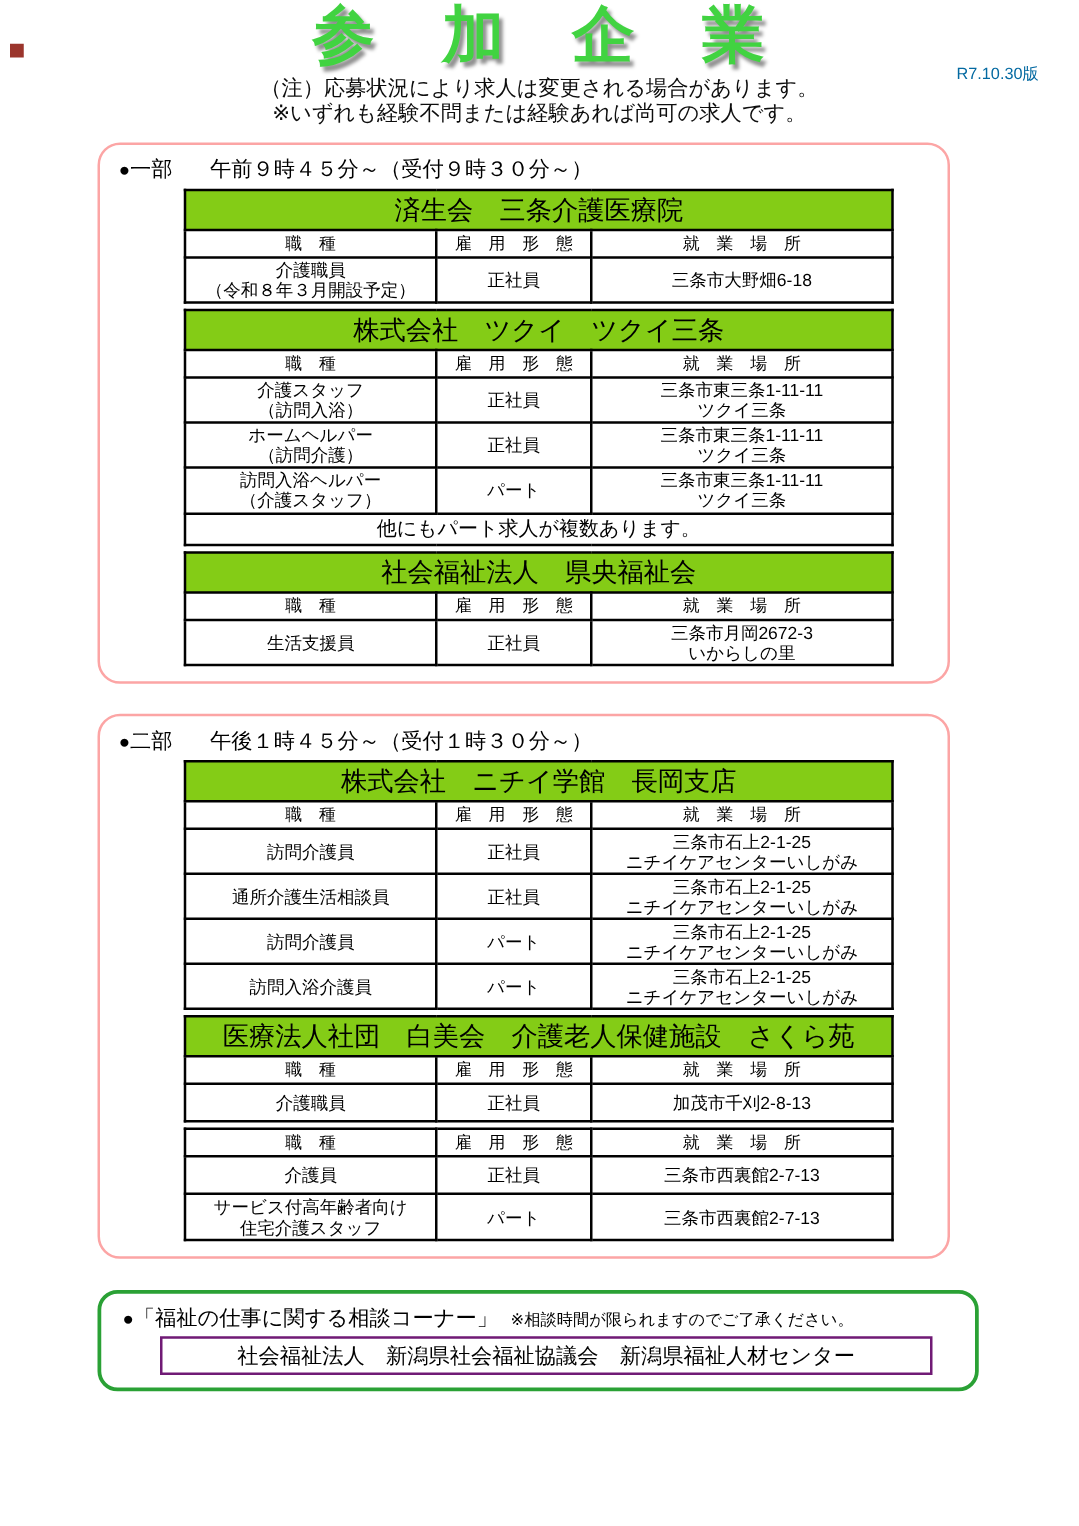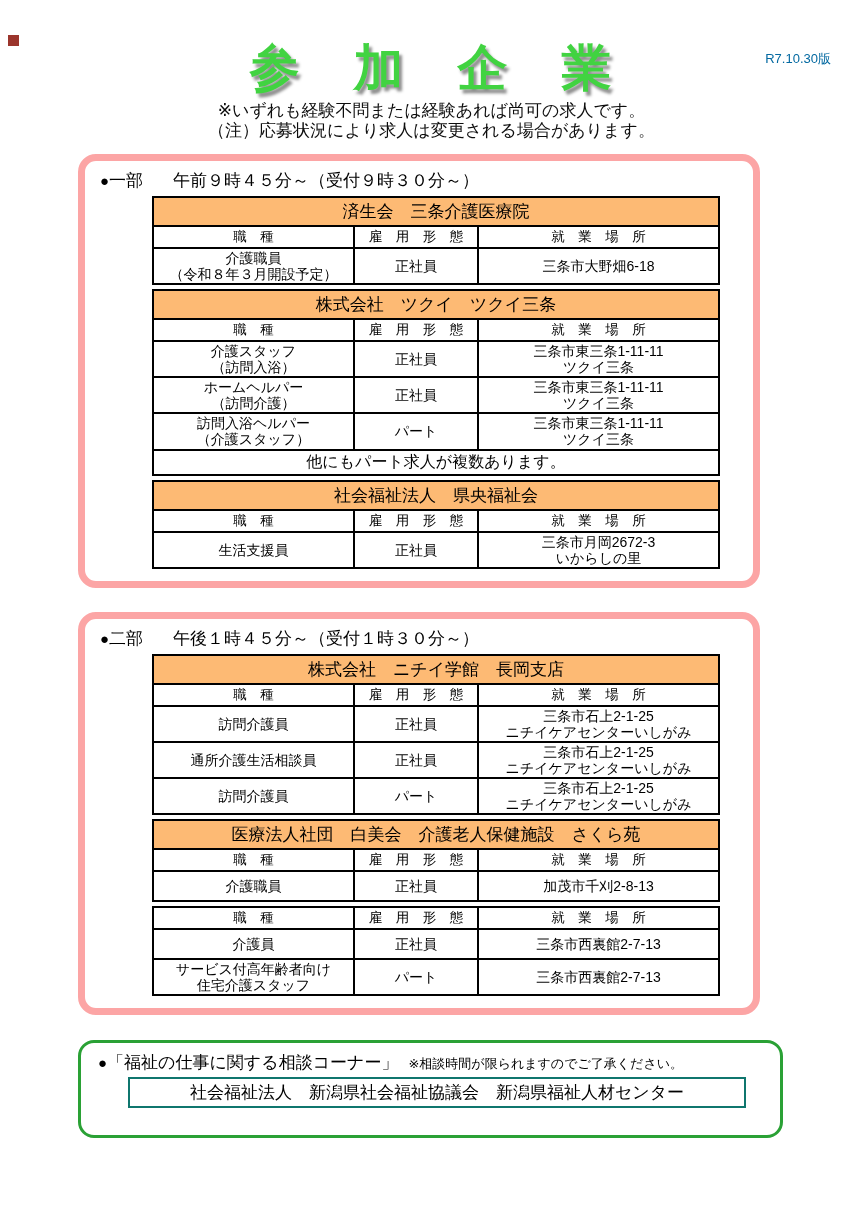--- a/index.html
+++ b/index.html
@@ -5,77 +5,77 @@
   html,body { margin:0; padding:0; background:#ffffff; }
   .page {
     position:relative; width:863px; height:1221px; background:#ffffff;
     font-family:"Liberation Sans","DejaVu Sans",sans-serif; color:#111;
     overflow:hidden;
   }
   .red-marker { position:absolute; left:8px; top:35px; width:11px; height:11px; background:#9b352c; }
   .version { position:absolute; top:50px; right:32px; font-size:13px; color:#0369a1; }
 
   .title {
-    margin:0; padding-top:40px; text-align:center;
+    margin:0; text-align:center;
     font-size:50px; font-weight:bold; color:#41d341;
     text-shadow:3px 4px 3px #8f8f8f; letter-spacing:2px; line-height:1.12;
   }
   .notes { margin-top:5px; text-align:center; font-size:17px; line-height:1.2; color:#0d0d0d; }
 
   .panel {
     box-sizing:border-box; width:682px; margin-left:78px;
-    border:7px solid #fca5a5; border-radius:18px; padding:8px 0 12px 0;
+    border:2px solid #fca5a5; border-radius:18px; padding:8px 0 12px 0;
   }
   .panel-part1 { margin-top:12px; }
   .panel-part2 { margin-top:24px; }
 
   .section-heading { padding-left:15px; font-size:17px; color:#000; }
   .section-heading .bullet { font-size:15px; }
   .section-heading .time { margin-left:30px; }
 
   table.jobs {
     border-collapse:collapse; table-layout:fixed;
     width:566px; margin-left:67px; margin-top:4px;
   }
   table.jobs td {
     border:2px solid #000; text-align:center; vertical-align:middle;
     white-space:pre-line; padding:1px 2px; color:#000;
   }
-  .company-cell { background:#fdba74; font-size:17px; height:25px;margin-top:36px; }
+  .company-cell { background:#84cc16; font-size:21px; height:25px;margin-top:36px; }
   .head-row td { font-size:13.5px; height:18px; }
   .data-row td { font-size:14px; line-height:1.15; height:26px; }
   .note-row td { font-size:16px; height:21px; }
   .mt14 { margin-top:14px;border-radius:25px; } .mt26 { margin-top:26px;padding-left:31px; }
   .mt19 { margin-top:19px; } .mt25 { margin-top:25px; }
 
   .footer-panel {
     box-sizing:border-box; width:705px; margin:25px 0 0 78px;
-    border:3px solid #2aa135; border-radius:16px; padding:8px 0 27px 0;
+    border:3px solid #2aa135; border-radius:16px; padding:8px 0 10px 0;
   }
   .footer-line { padding-left:17px; font-size:17px; color:#000; }
   .footer-line .bullet { font-size:15px; }
   .footer-line .small-note { font-size:13px; margin-left:10px; }
   .org-box {
     box-sizing:border-box; width:618px; margin:3px 0 0 47px;
-    border:2px solid #0f766e; text-align:center; font-size:17px; padding:2px 0; color:#000;
+    border:2px solid #701a75; text-align:center; font-size:17px; padding:2px 0; color:#000;
   }
 </style>
 </head>
 <body>
 
 <div class="page">
 
   <div class="red-marker"></div>
   <div class="version">R7.10.30版</div>
 
   <h1 class="title">参　加　企　業</h1>
 
   <div class="notes">
+    <div>（注）応募状況により求人は変更される場合があります。</div>
     <div>※いずれも経験不問または経験あれば尚可の求人です。</div>
-    <div>（注）応募状況により求人は変更される場合があります。</div>
   </div>
 
   <section class="panel panel-part1">
     <div class="section-heading">
       <span class="bullet">●</span><span>一部</span><span class="time">午前９時４５分～（受付９時３０分～）</span>
     </div>
 
     <table class="jobs">
       <colgroup>
           <col style="width:201px">
@@ -194,20 +194,26 @@
 ニチイケアセンターいしがみ</td>
       </tr>
       <tr class="data-row">
         <td>通所介護生活相談員</td>
         <td>正社員</td>
         <td>三条市石上2-1-25
 ニチイケアセンターいしがみ</td>
       </tr>
       <tr class="data-row">
         <td>訪問介護員</td>
+        <td>パート</td>
+        <td>三条市石上2-1-25
+ニチイケアセンターいしがみ</td>
+      </tr>
+      <tr class="data-row">
+        <td>訪問入浴介護員</td>
         <td>パート</td>
         <td>三条市石上2-1-25
 ニチイケアセンターいしがみ</td>
       </tr>
     </tbody>
       </table>
 
     <table class="jobs mt19">
       <colgroup>
           <col style="width:201px">

